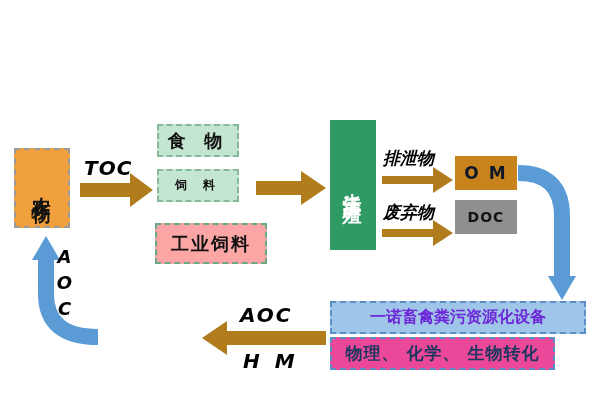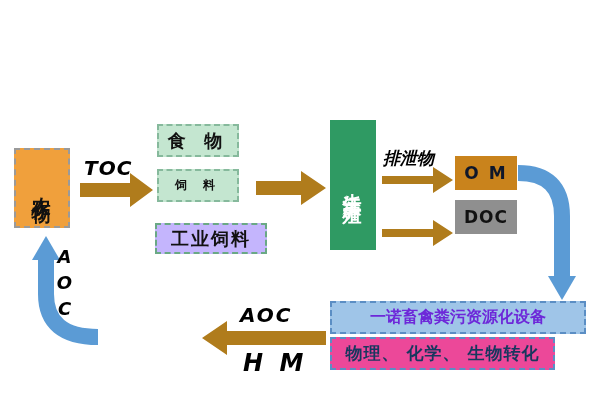--- a/index.html
+++ b/index.html
@@ -19,45 +19,45 @@
     letter-spacing:4px;
   }
   
   .crops{left:14px;top:108px;width:56px;height:80px;background:#F0A03C;
     border:2px dashed #9a9a9a;font-size:19px;}
   
   .food{left:157px;top:84px;width:82px;height:33px;background:#C4E6D0;
     border:2px dashed #86b99c;font-size:18px;letter-spacing:6px;}
   .feed{left:157px;top:129px;width:82px;height:33px;background:#C4E6D0;
     border:2px dashed #86b99c;font-size:12px;letter-spacing:6px;}
-  .indfeed{left:155px;top:183px;width:112px;height:31px;background:#c4b5fd;
+  .indfeed{left:155px;top:183px;width:112px;height:41px;background:#fca5a5;
     border:2px dashed #6aa985;font-size:18px;letter-spacing:2px;}
   
   .breeding{left:330px;top:80px;width:46px;height:130px;background:#2F9A63;
     color:#ffffff;font-size:19px;}
   
   .om{left:455px;top:116px;width:62px;height:34px;background:#C9831C;
     color:#0f172a;font-size:17px;letter-spacing:2px;}
   .doc{left:455px;top:160px;width:62px;height:34px;background:#8F8F8F;
-    color:#111;font-size:17px;letter-spacing:1px;}
+    color:#111;font-size:14px;letter-spacing:1px;}
   
   .equipment{left:330px;top:261px;width:256px;height:33px;background:#9FC5E8;
     border:2px dashed #5b8ec4;color:#6d28d9;font-size:16px;}
   .transform{left:330px;top:297px;width:225px;height:33px;background:#ec4899;
     border:2px dashed #5b8ec4;color:#17375E;font-size:17px;letter-spacing:1px;}
   
   .soil{left:100px;top:280px;width:96px;height:37px;background:#ffffff;
     border:2px dashed #8a8a8a;font-size:18px;letter-spacing:10px;}
   
   .lbl{font-weight:bold;color:#000;font-style:italic;}
   .lbl-toc{left:84px;top:116px;font-size:20px;letter-spacing:1px;}
   .lbl-excreta{left:383px;top:107px;font-size:17px;}
   .lbl-waste{left:383px;top:161px;font-size:17px;}
   .lbl-aoc-bottom{left:240px;top:263px;font-size:20px;letter-spacing:2px;}
-  .lbl-hm{left:243px;top:309px;font-size:24px;letter-spacing:4px;}
+  .lbl-hm{left:243px;top:309px;font-size:20px;letter-spacing:4px;}
   .lbl-aoc-left{left:54px;top:206px;font-size:18px;writing-mode:vertical-rl;
     text-orientation:upright;letter-spacing:5px;}
   svg.overlay{position:absolute;left:0;top:0;width:600px;height:400px;}
 </style>
 </head>
 <body>
 
 <div id="canvas">
 
   <svg class="overlay" viewBox="0 0 600 400" xmlns="http://www.w3.org/2000/svg">
@@ -95,20 +95,21 @@
 
   <div class="abs node equipment">一诺畜禽粪污资源化设备</div>
 
   <div class="abs node transform">物理、 化学、 生物转化</div>
 
 
   <div class="abs lbl lbl-toc">TOC</div>
 
   <div class="abs lbl lbl-excreta">排泄物</div>
 
+  <div class="abs lbl lbl-waste">废弃物</div>
 
   <div class="abs lbl lbl-aoc-bottom">AOC</div>
 
   <div class="abs lbl lbl-hm">H M</div>
 
   <div class="abs lbl lbl-aoc-left">AOC</div>
 
 </div>
 
 </body></html>

